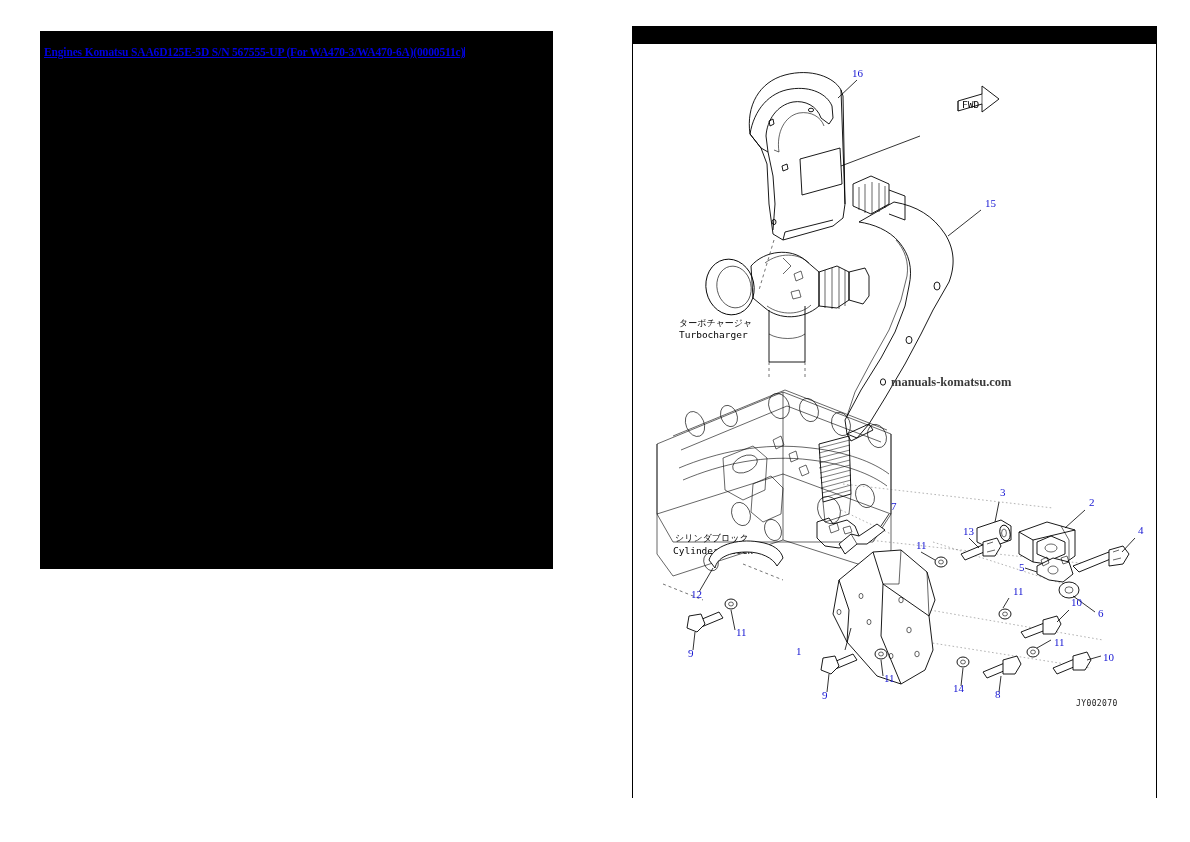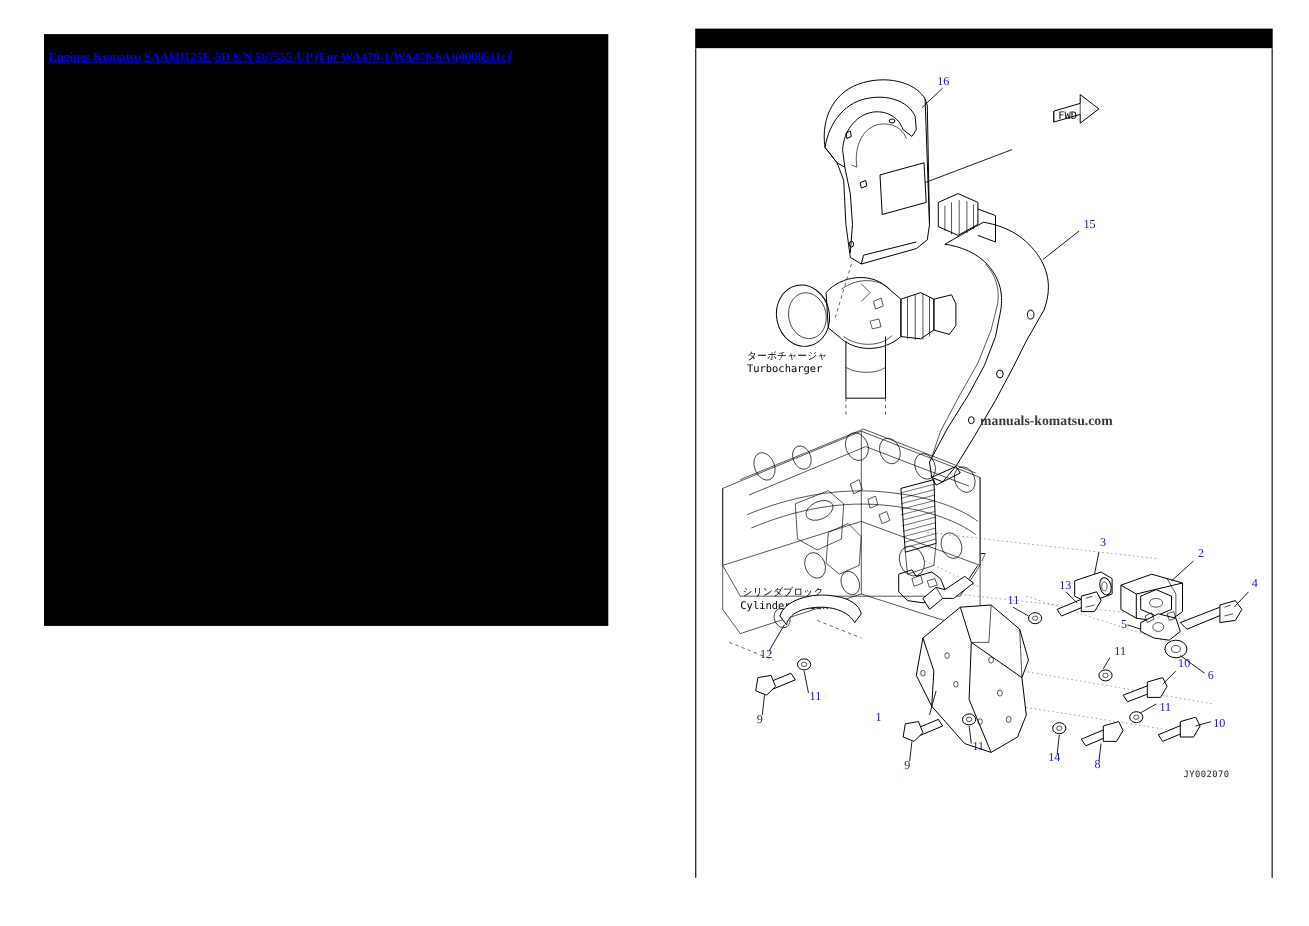--- a/index.html
+++ b/index.html
@@ -125,21 +125,21 @@
   .ln-dot { fill: none; stroke: #555555; stroke-width: 0.45; stroke-dasharray: 1.6 2.4; }
   .leader { fill: none; stroke: #000000; stroke-width: 0.8; }
   .wht { fill: #ffffff; }
 </style>
 </head>
 <body>
 
 <div id="page">
 
   <div id="left-panel">
-    <a id="left-title-link"><span>Engines Komatsu SAA6D125E-5D S/N 567555-UP (For WA470-1/WA470-6A)(0000511c)</span><span id="left-title-caret"></span></a>
+    <a id="left-title-link"><span>Engines Komatsu SAA6D125E-5D S/N 567555-UP (For WA470-3/WA470-6A)(0000511c)</span><span id="left-title-caret"></span></a>
   </div>
 
   <div id="right-panel">
 
     <div id="right-header-bar"></div>
 
     <div id="right-frame">
 
       <svg id="diagram-svg" viewBox="0 0 525 754" xmlns="http://www.w3.org/2000/svg">
 

